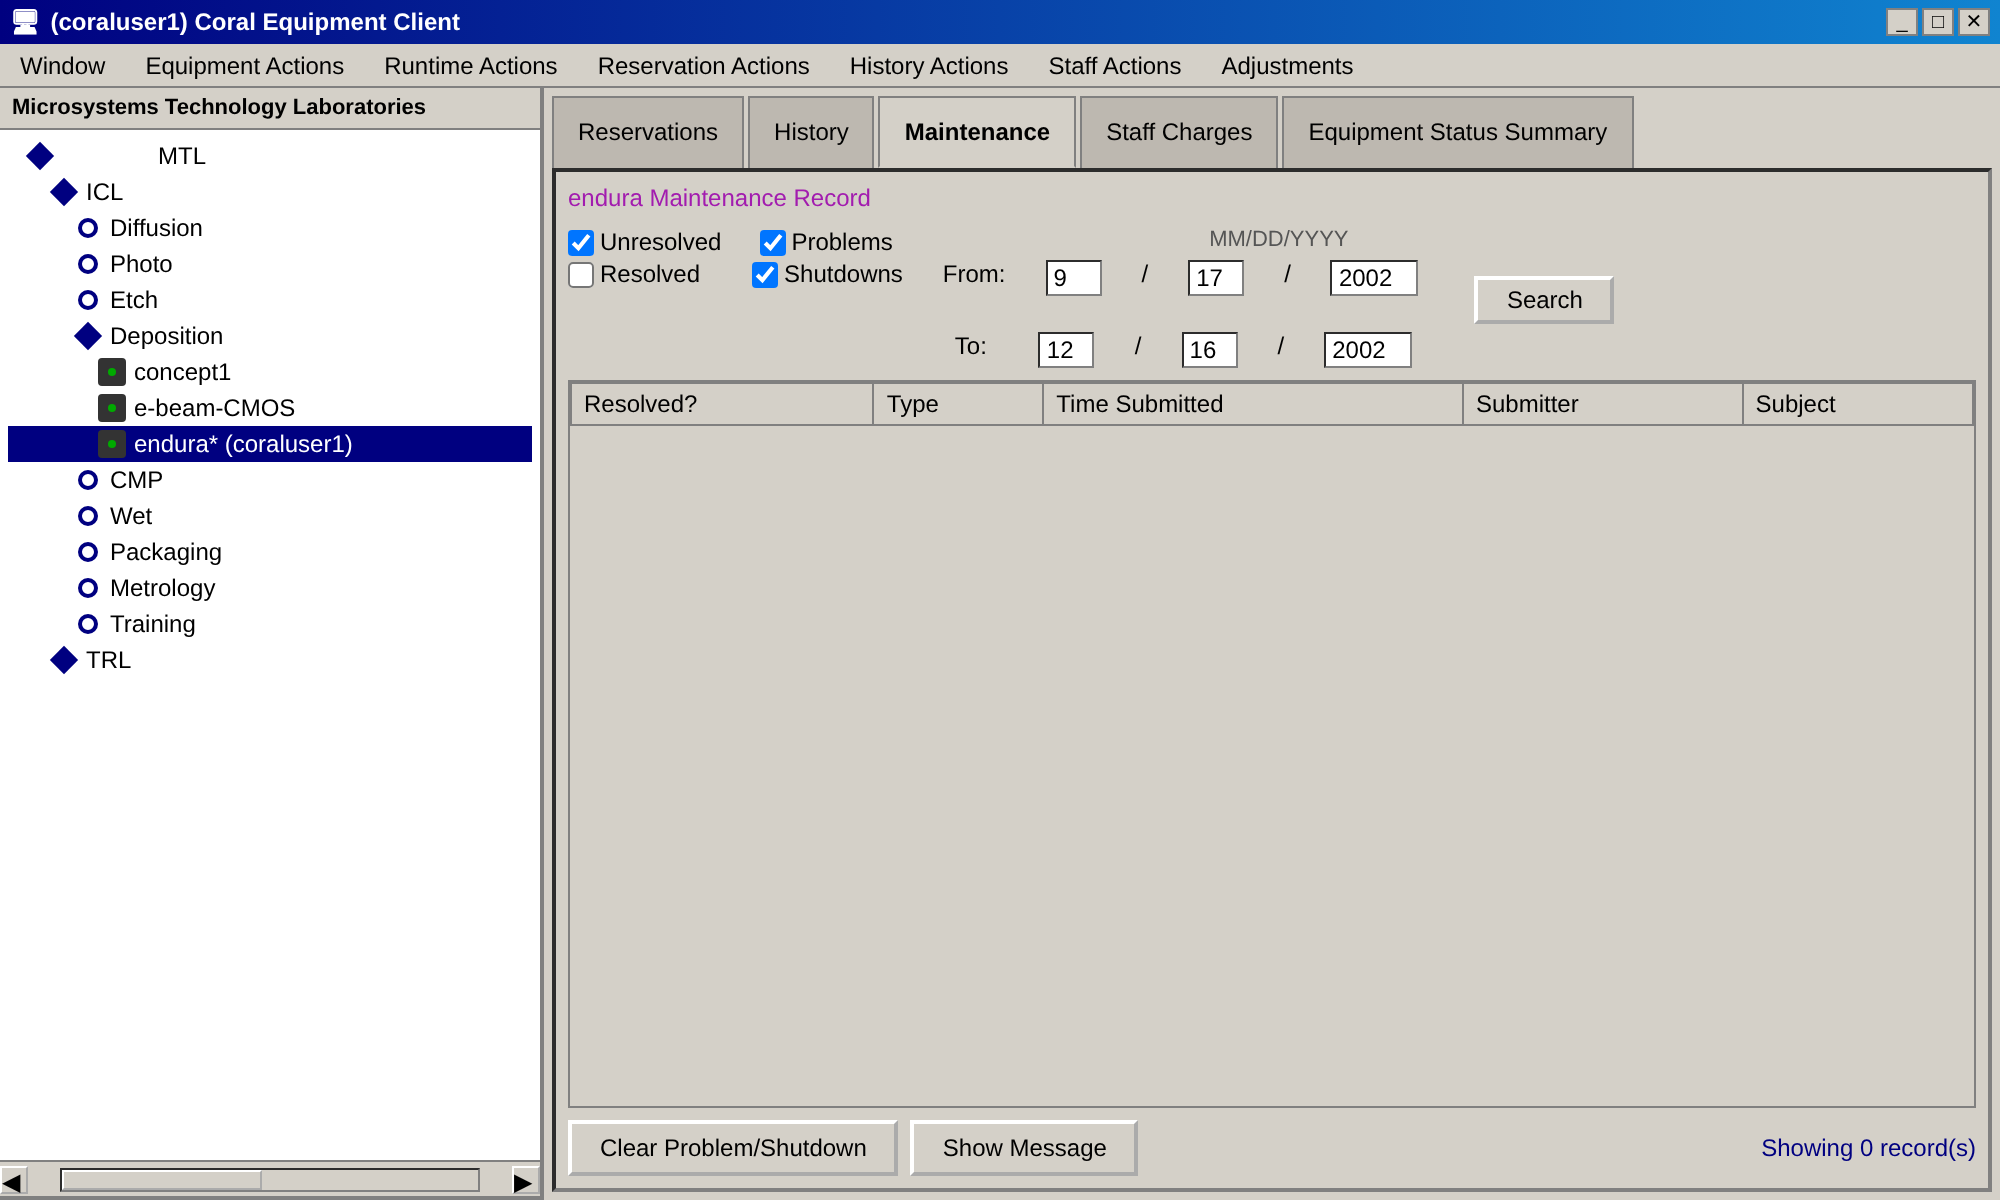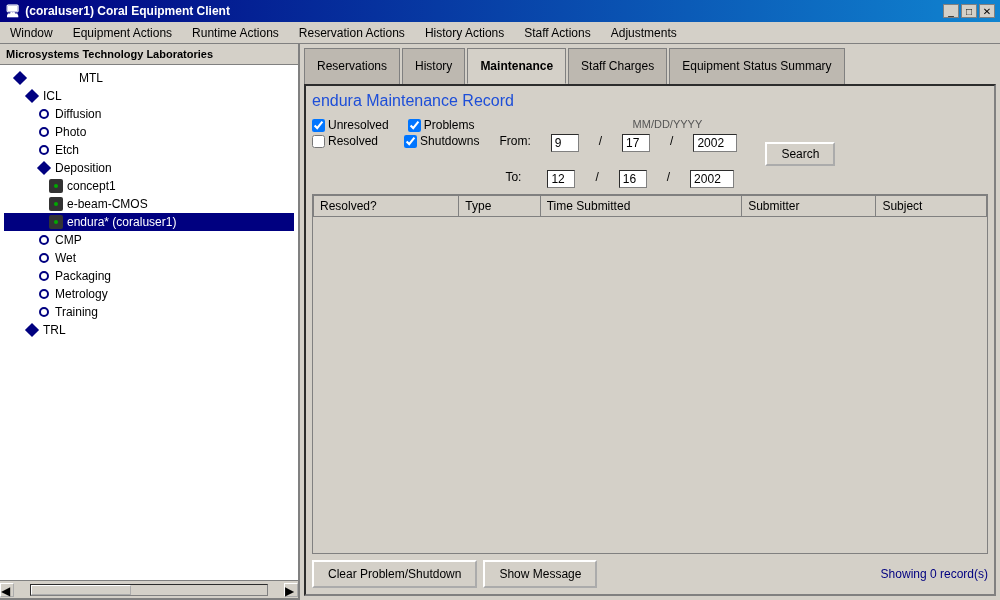--- a/index.html
+++ b/index.html
@@ -43,21 +43,21 @@
     }
 
     
     #main {
       display: flex;
       height: calc(600px - 22px - 22px);
     }
 
     
     #left-panel {
-      width: 300px;
+      width: 272px;
       background: white;
       border-right: 2px solid #808080;
       border-bottom: 2px solid #808080;
       overflow-y: auto;
       overflow-x: hidden;
       display: flex;
       flex-direction: column;
     }
     #left-panel-header {
       background: #d4d0c8;
@@ -141,22 +141,22 @@
     #content-panel {
       flex: 1;
       background: #d4d0c8;
       border: 2px inset #808080;
       padding: 6px;
       display: flex;
       flex-direction: column;
     }
 
     #record-title {
-      color: #1d4ed8;
-      font-size: 16px;
+      color: #a21caf;
+      font-size: 12px;
       margin-bottom: 8px;
       font-weight: normal;
     }
 
     
     #filter-area {
       display: flex;
       align-items: flex-start;
       margin-bottom: 6px;
       gap: 20px;

